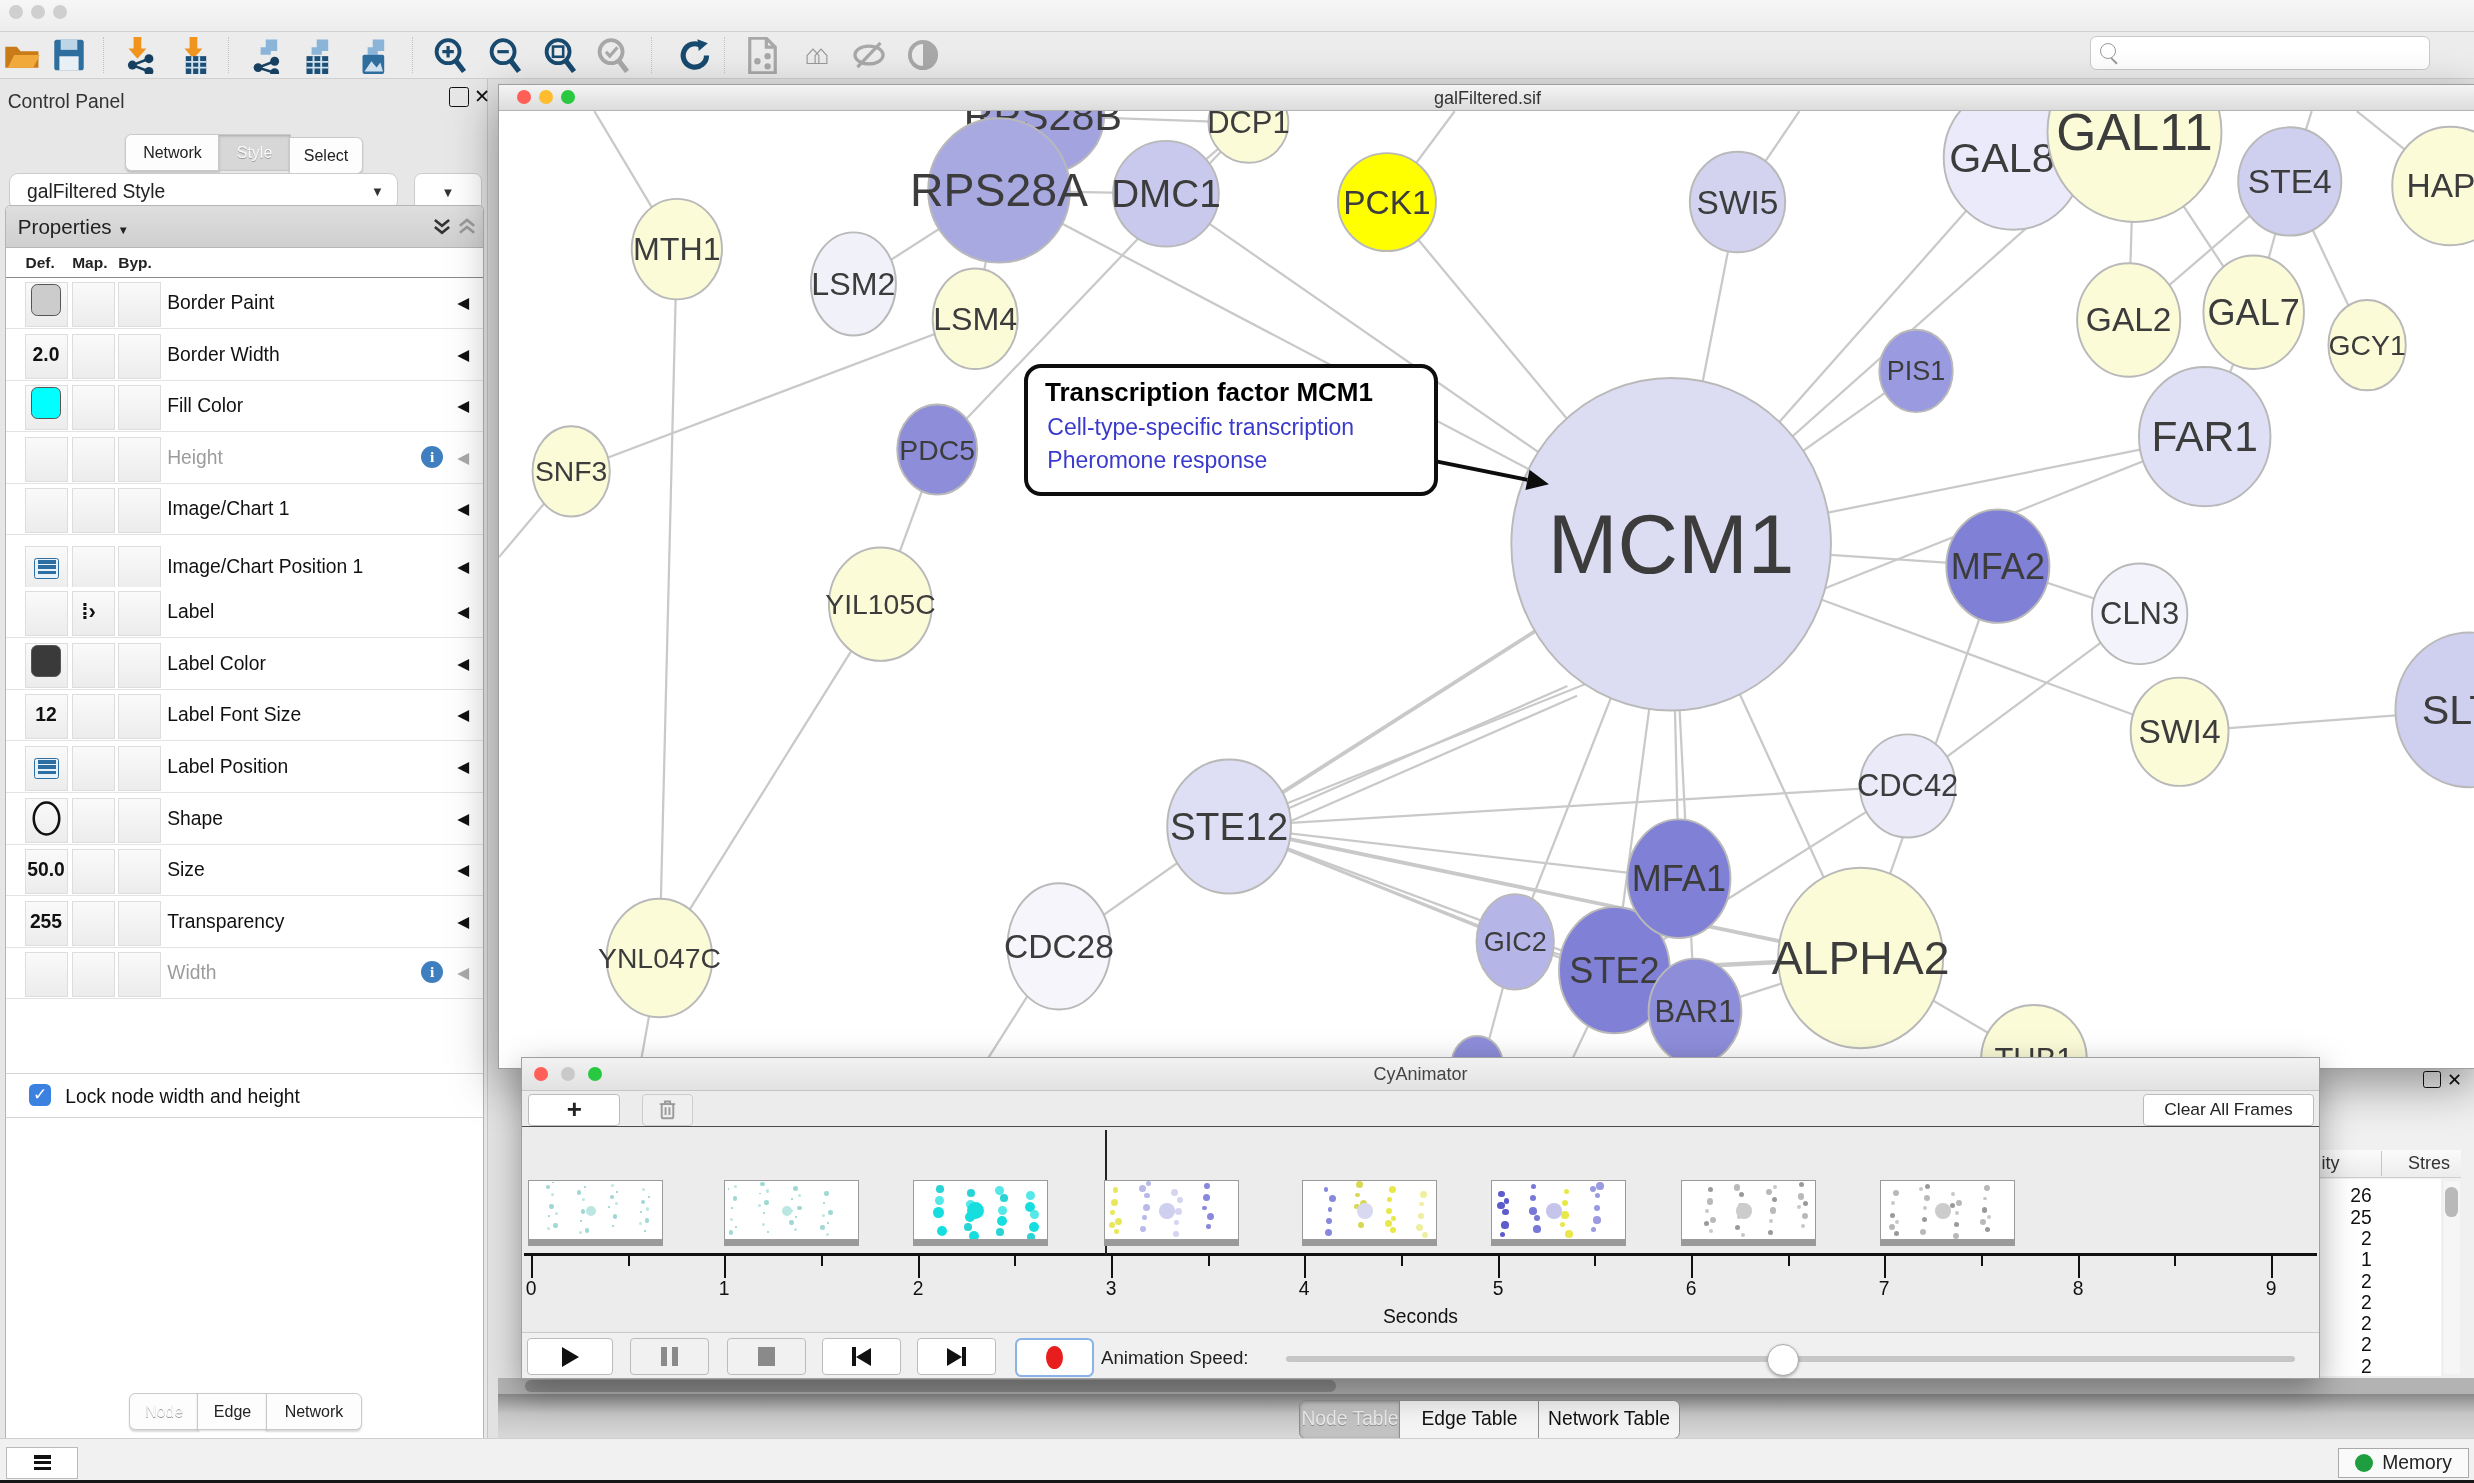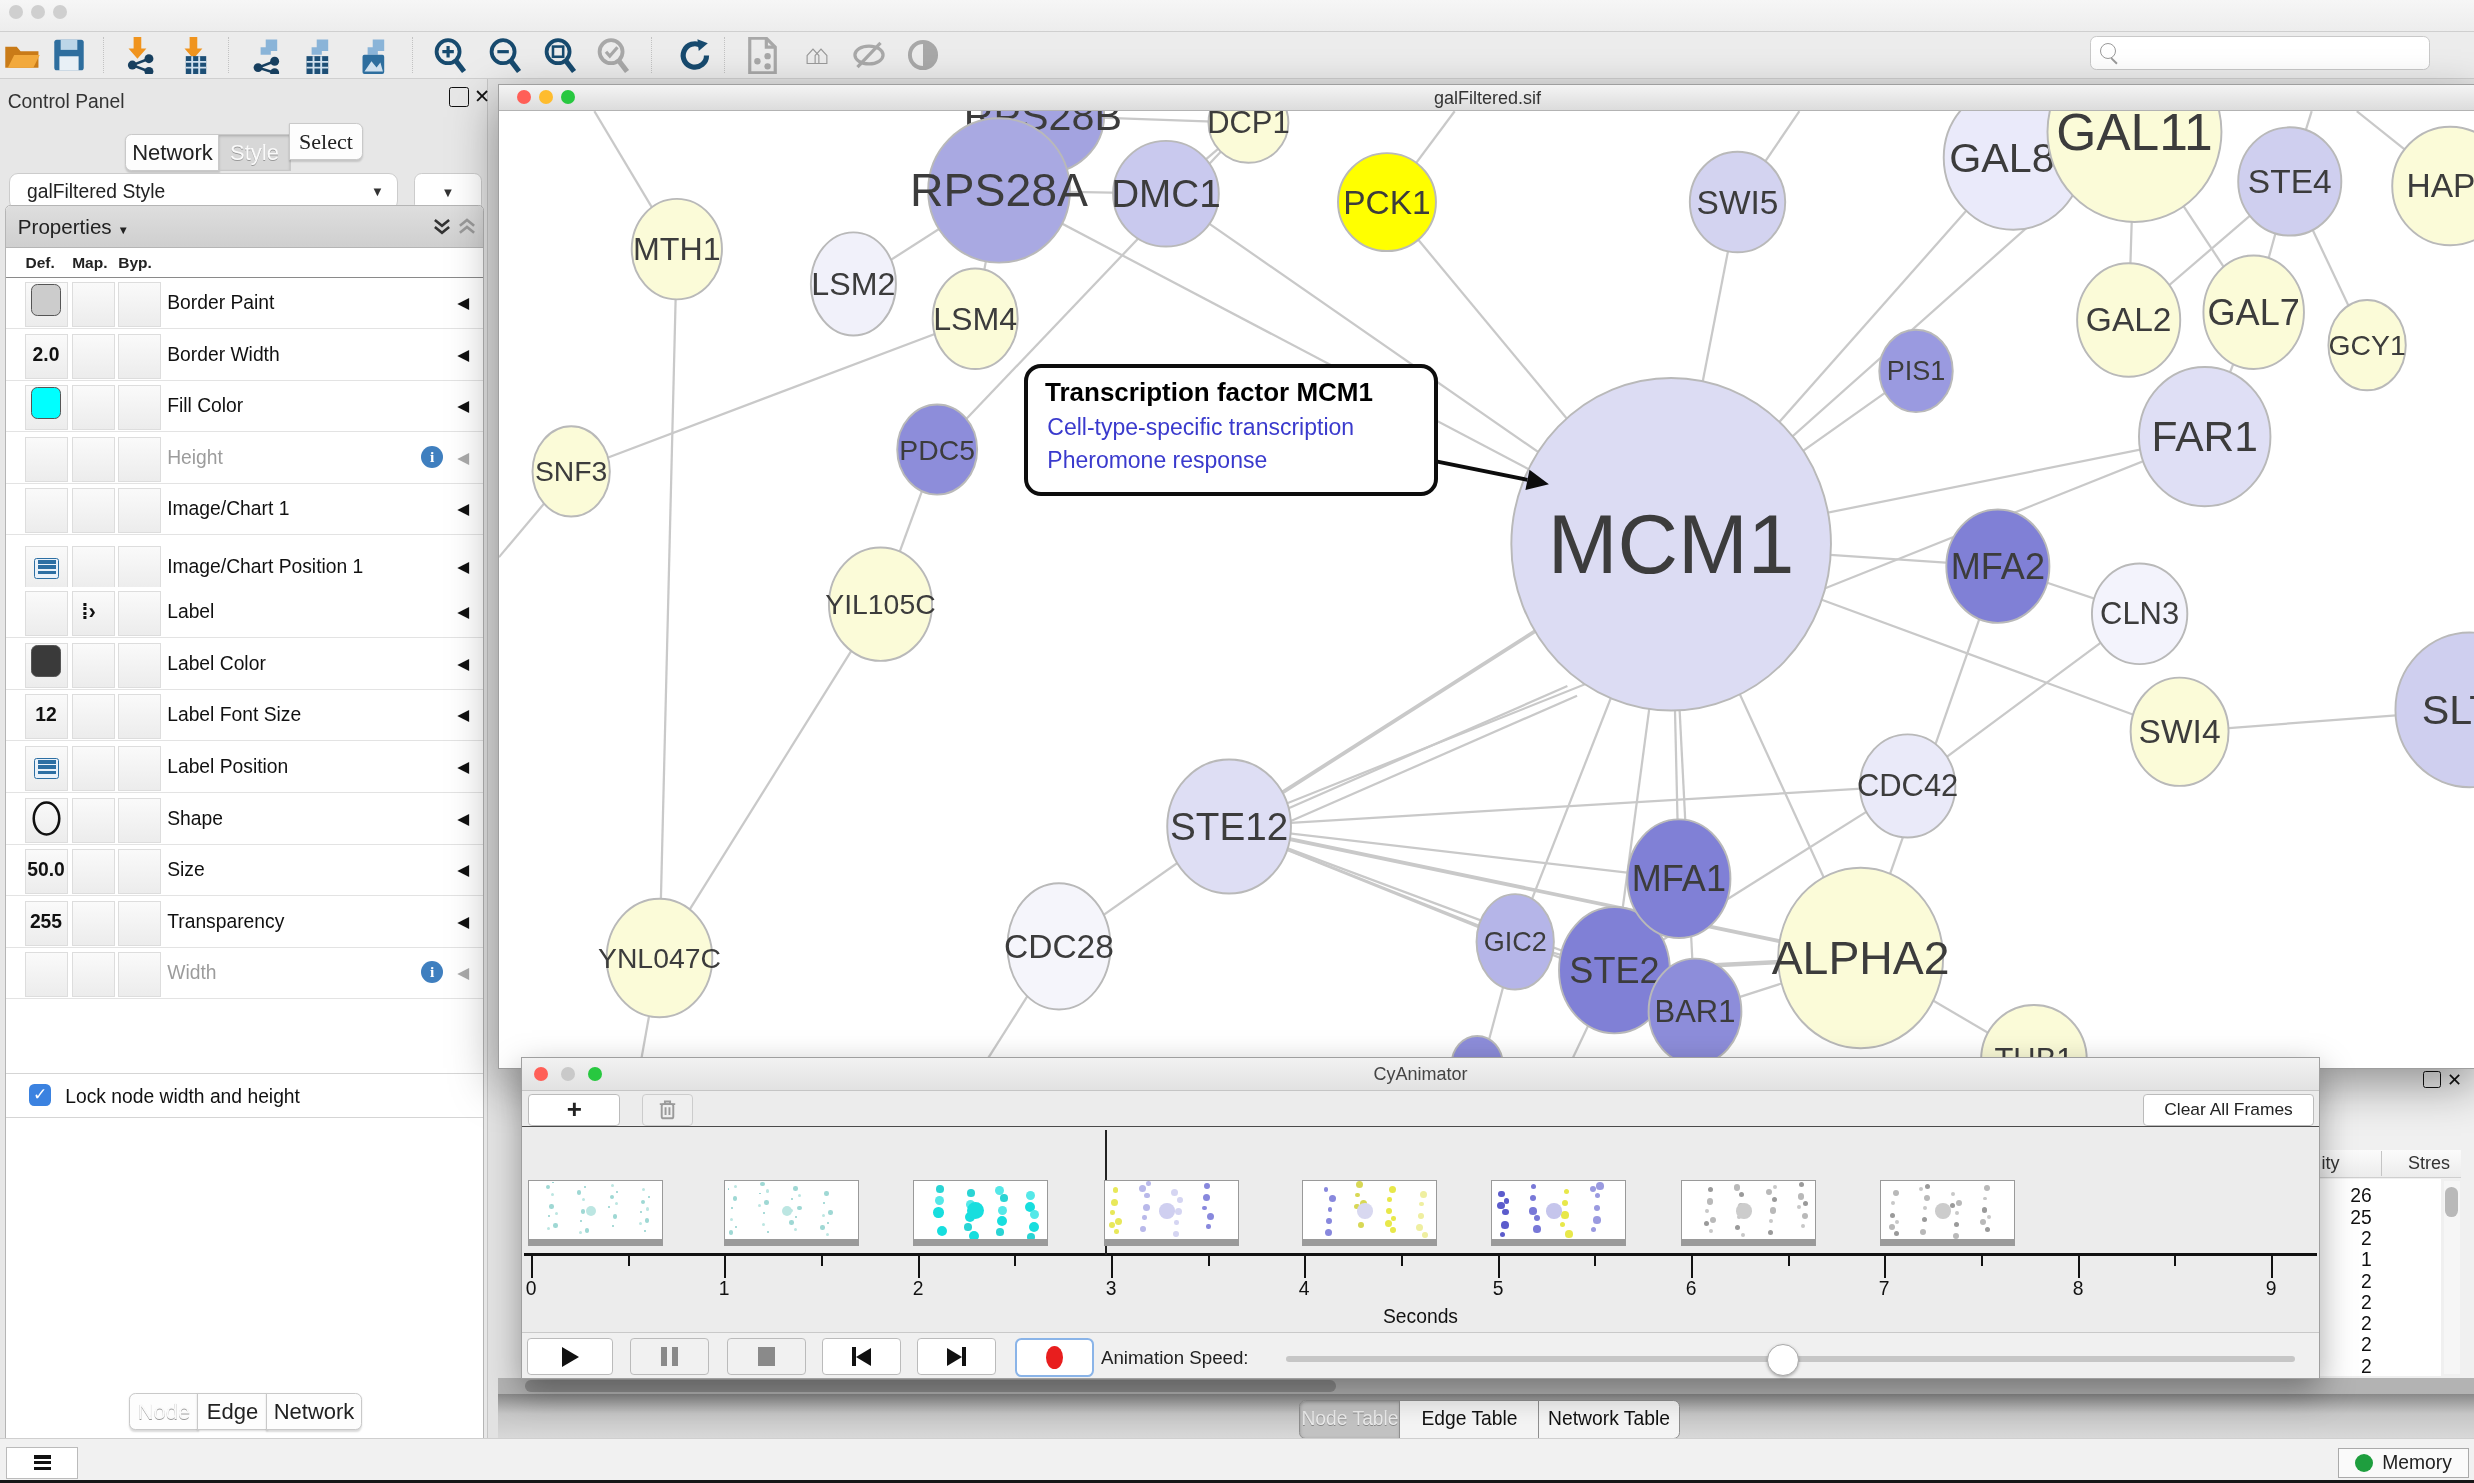--- a/index.html
+++ b/index.html
@@ -15,21 +15,21 @@
   .tbtn{top:3.9px;width:45px;height:39px;display:flex;align-items:center;justify-content:center;}
   .tsep{top:5.2px;width:0;height:36px;border-left:1.9px dotted #c2c2c2;}
   .gicon{color:#9a9a9a;font-size:28px;}
   #search-box{left:2090px;top:3.9px;width:338px;height:32px;background:#fff;border:1.3px solid #c9c9c9;border-radius:6.4px;}
   .mag{width:14px;height:14px;border:1.9px solid #9a9a9a;border-radius:50%;left:9px;top:6.4px;}
   .mag:after{content:"";position:absolute;width:1.9px;height:7.7px;background:#9a9a9a;left:11.6px;top:13px;transform:rotate(-45deg);}
   
   #control-panel{left:0;top:79px;width:487px;height:1360px;background:#e7e7e7;border-right:1.3px solid #c6c6c6;}
   #cp-title{left:7.7px;top:11.6px;font-size:19.3px;color:#333;}
   .winicon{font-size:19.3px;color:#111;font-weight:bold;}
-  .cp-tab,.bt-tab{height:35px;border:0.6px solid #c9c9c9;background:#fdfdfd;display:flex;align-items:center;justify-content:center;font-size:22px;color:#222;box-shadow:0 1.3px 1.9px rgba(0,0,0,.15);}
+  .cp-tab,.bt-tab{height:35px;border:0.6px solid #c9c9c9;background:#fdfdfd;display:flex;align-items:center;justify-content:center;font-size:16px;color:#222;box-shadow:0 1.3px 1.9px rgba(0,0,0,.15);}
   .tab-sel{background:#d7d7d7;color:#fafafa;text-shadow:0 0.6px 0.6px #999;box-shadow:inset 0 1.3px 2.6px rgba(0,0,0,.2);}
   #style-select{left:9px;top:94px;width:389px;height:37px;background:#fff;border:1.3px solid #ccc;border-radius:9px;font-size:19.3px;display:flex;align-items:center;padding-left:17px;box-sizing:border-box;}
   #style-menu-btn{left:414px;top:94px;width:66px;height:37px;background:#fff;border:1.3px solid #ccc;border-radius:7.7px;display:flex;align-items:center;justify-content:center;}
   .dd-caret{font-size:13px;color:#333;}
   #props-box{left:5.2px;top:126px;width:477px;height:1261px;background:#fff;border:1.3px solid #b5b5b5;border-radius:5.2px;overflow:hidden;}
   #props-header{left:0;top:0;width:100%;height:41px;background:linear-gradient(#dedede,#cfcfcf);border-bottom:1.3px solid #b5b5b5;}
   #props-title{left:11.6px;top:9px;font-size:20.6px;color:#222;}
   #col-header{left:0;top:43px;width:100%;height:28px;font-size:15.5px;font-weight:bold;color:#222;border-bottom:1.9px solid #8a8a8a;}
   .prow{left:0;width:100%;height:50px;border-bottom:1.3px solid #e3e3e3;background:#fff;}
   .pcell{top:3.9px;width:41px;height:43px;background:linear-gradient(#fafafa,#ececec);border:0.6px solid #ddd;}
@@ -230,21 +230,21 @@
       <div class="abs mag"></div>
     </div>
   </div>
 
   <div class="abs" id="control-panel">
     <div class="abs" id="cp-title">Control Panel</div>
     <div class="abs winicon" style="left:449px;top:7.7px;width:18px;height:18px;border:1.9px solid #111;border-radius:2.6px;"></div>
     <div class="abs winicon" style="left:474px;top:6.4px;">✕</div>
     <div class="abs cp-tab" style="left:125px;top:55px;width:93px;border-radius:6.4px 0 0 6.4px;">Network</div>
     <div class="abs cp-tab tab-sel" style="left:218px;top:55px;width:71px;">Style</div>
-    <div class="abs cp-tab" style="left:289px;top:44px;width:72px;border-radius:0 6.4px 6.4px 0;font-family:Liberation Serif, serif;">Select</div>
+    <div class="abs cp-tab" style="left:289px;top:58px;width:72px;border-radius:0 6.4px 6.4px 0;">Select</div>
     <div class="abs" id="style-select">
       <span>galFiltered Style</span>
       <span class="abs dd-caret" style="left:361px;top:10.3px;">▼</span>
     </div>
     <div class="abs" id="style-menu-btn">
         <span class="dd-caret">▼</span>
       </div>
 
     <div class="abs" id="props-box">
       <div class="abs" id="props-header">

